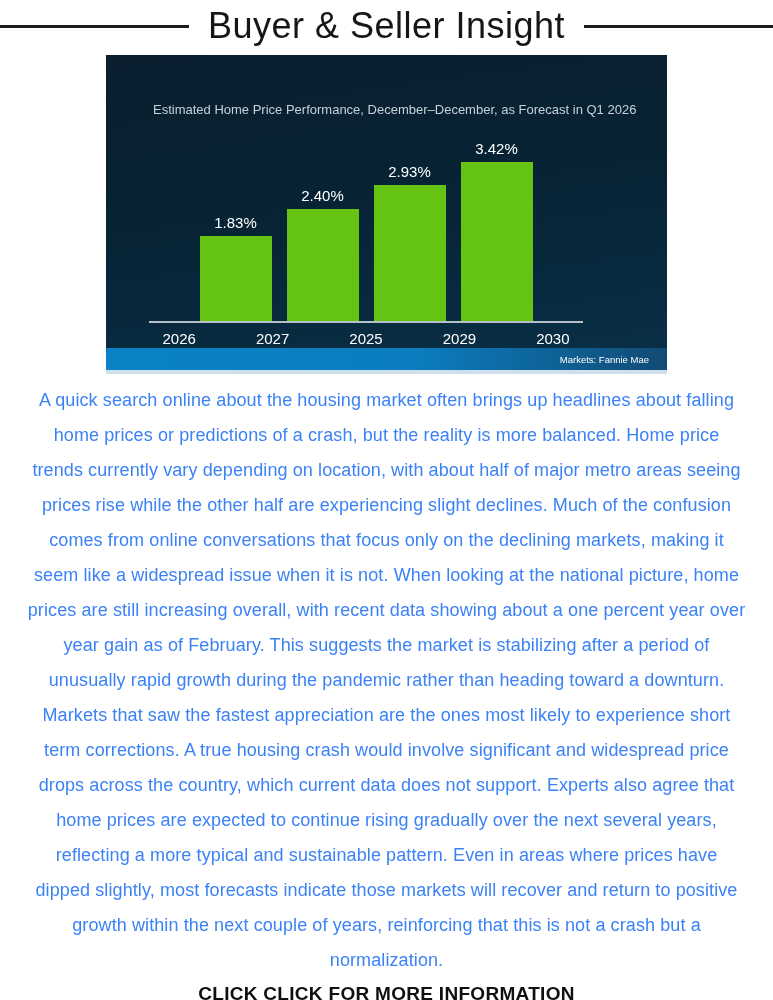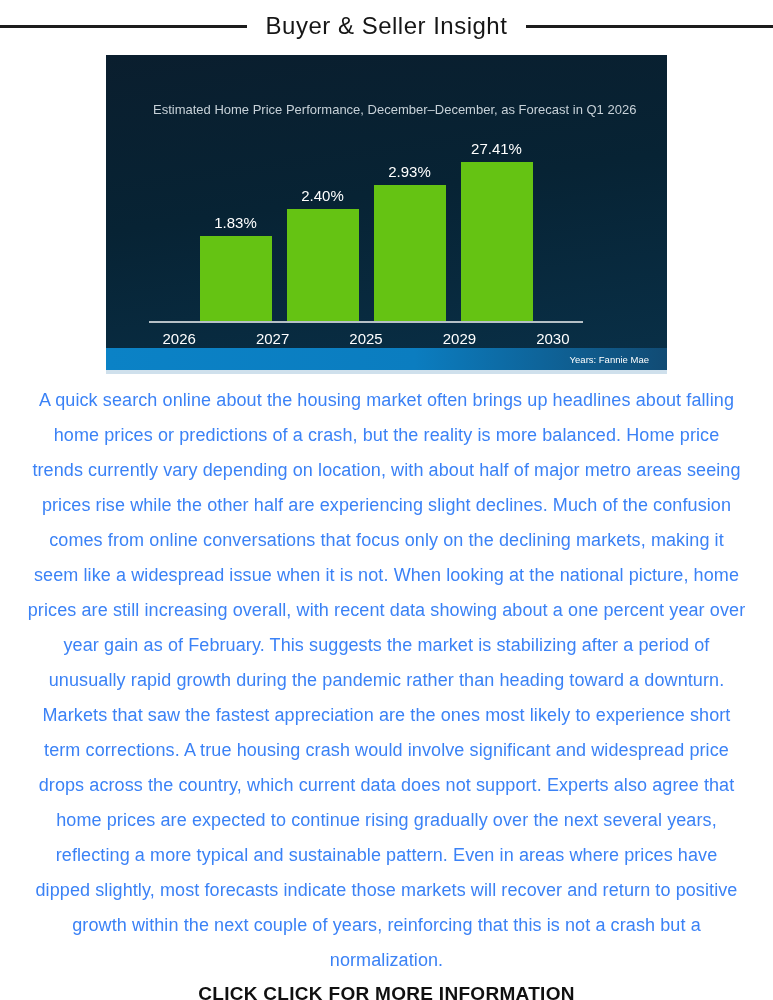--- a/index.html
+++ b/index.html
@@ -16,21 +16,21 @@
     align-items: center;
     height: 48px;
     margin-top: 2px;
   }
   .header .rule {
     flex: 1;
     height: 3px;
     background: #1c1c1c;
   }
   .header .title {
-    font-size: 24px;
+    font-size: 36px;
     font-weight: 300;
     color: #161616;
     letter-spacing: 0.5px;
     white-space: nowrap;
     padding: 0 19px;
   }
 
   
   .chart-wrap {
     width: 561px;
@@ -168,35 +168,35 @@
           </div>
           <div class="bar-group">
             <div class="bar-value">2.40%</div>
             <div class="bar" style="height: 112px; background: rgb(101, 195, 19);"></div>
           </div>
           <div class="bar-group">
             <div class="bar-value">2.93%</div>
             <div class="bar" style="height: 136px; background: rgb(101, 195, 19);"></div>
           </div>
           <div class="bar-group">
-            <div class="bar-value">27.41%</div>
+            <div class="bar-value">3.42%</div>
             <div class="bar" style="height: 159px; background: rgb(101, 195, 19);"></div>
           </div>
         </div>
       <div class="labels-row">
           <div class="year-label">2026</div>
           <div class="year-label">2027</div>
           <div class="year-label">2025</div>
           <div class="year-label">2029</div>
           <div class="year-label">2030</div>
         </div>
     </div>
 
     <div class="source-bar">
-      <span class="source-text">Years: Fannie Mae</span>
+      <span class="source-text">Markets: Fannie Mae</span>
     </div>
   </div>
   <div class="chart-edge"></div>
 </div>
 
 <p class="article">A quick search online about the housing market often brings up headlines about falling home prices or predictions of a crash, but the reality is more balanced. Home price trends currently vary depending on location, with about half of major metro areas seeing prices rise while the other half are experiencing slight declines. Much of the confusion comes from online conversations that focus only on the declining markets, making it seem like a widespread issue when it is not. When looking at the national picture, home prices are still increasing overall, with recent data showing about a one percent year over year gain as of February. This suggests the market is stabilizing after a period of unusually rapid growth during the pandemic rather than heading toward a downturn. Markets that saw the fastest appreciation are the ones most likely to experience short term corrections. A true housing crash would involve significant and widespread price drops across the country, which current data does not support. Experts also agree that home prices are expected to continue rising gradually over the next several years, reflecting a more typical and sustainable pattern. Even in areas where prices have dipped slightly, most forecasts indicate those markets will recover and return to positive growth within the next couple of years, reinforcing that this is not a crash but a normalization.</p>
 
 <div class="cta-row">
   <a class="cta-link">CLICK CLICK FOR MORE INFORMATION</a>
 </div>

